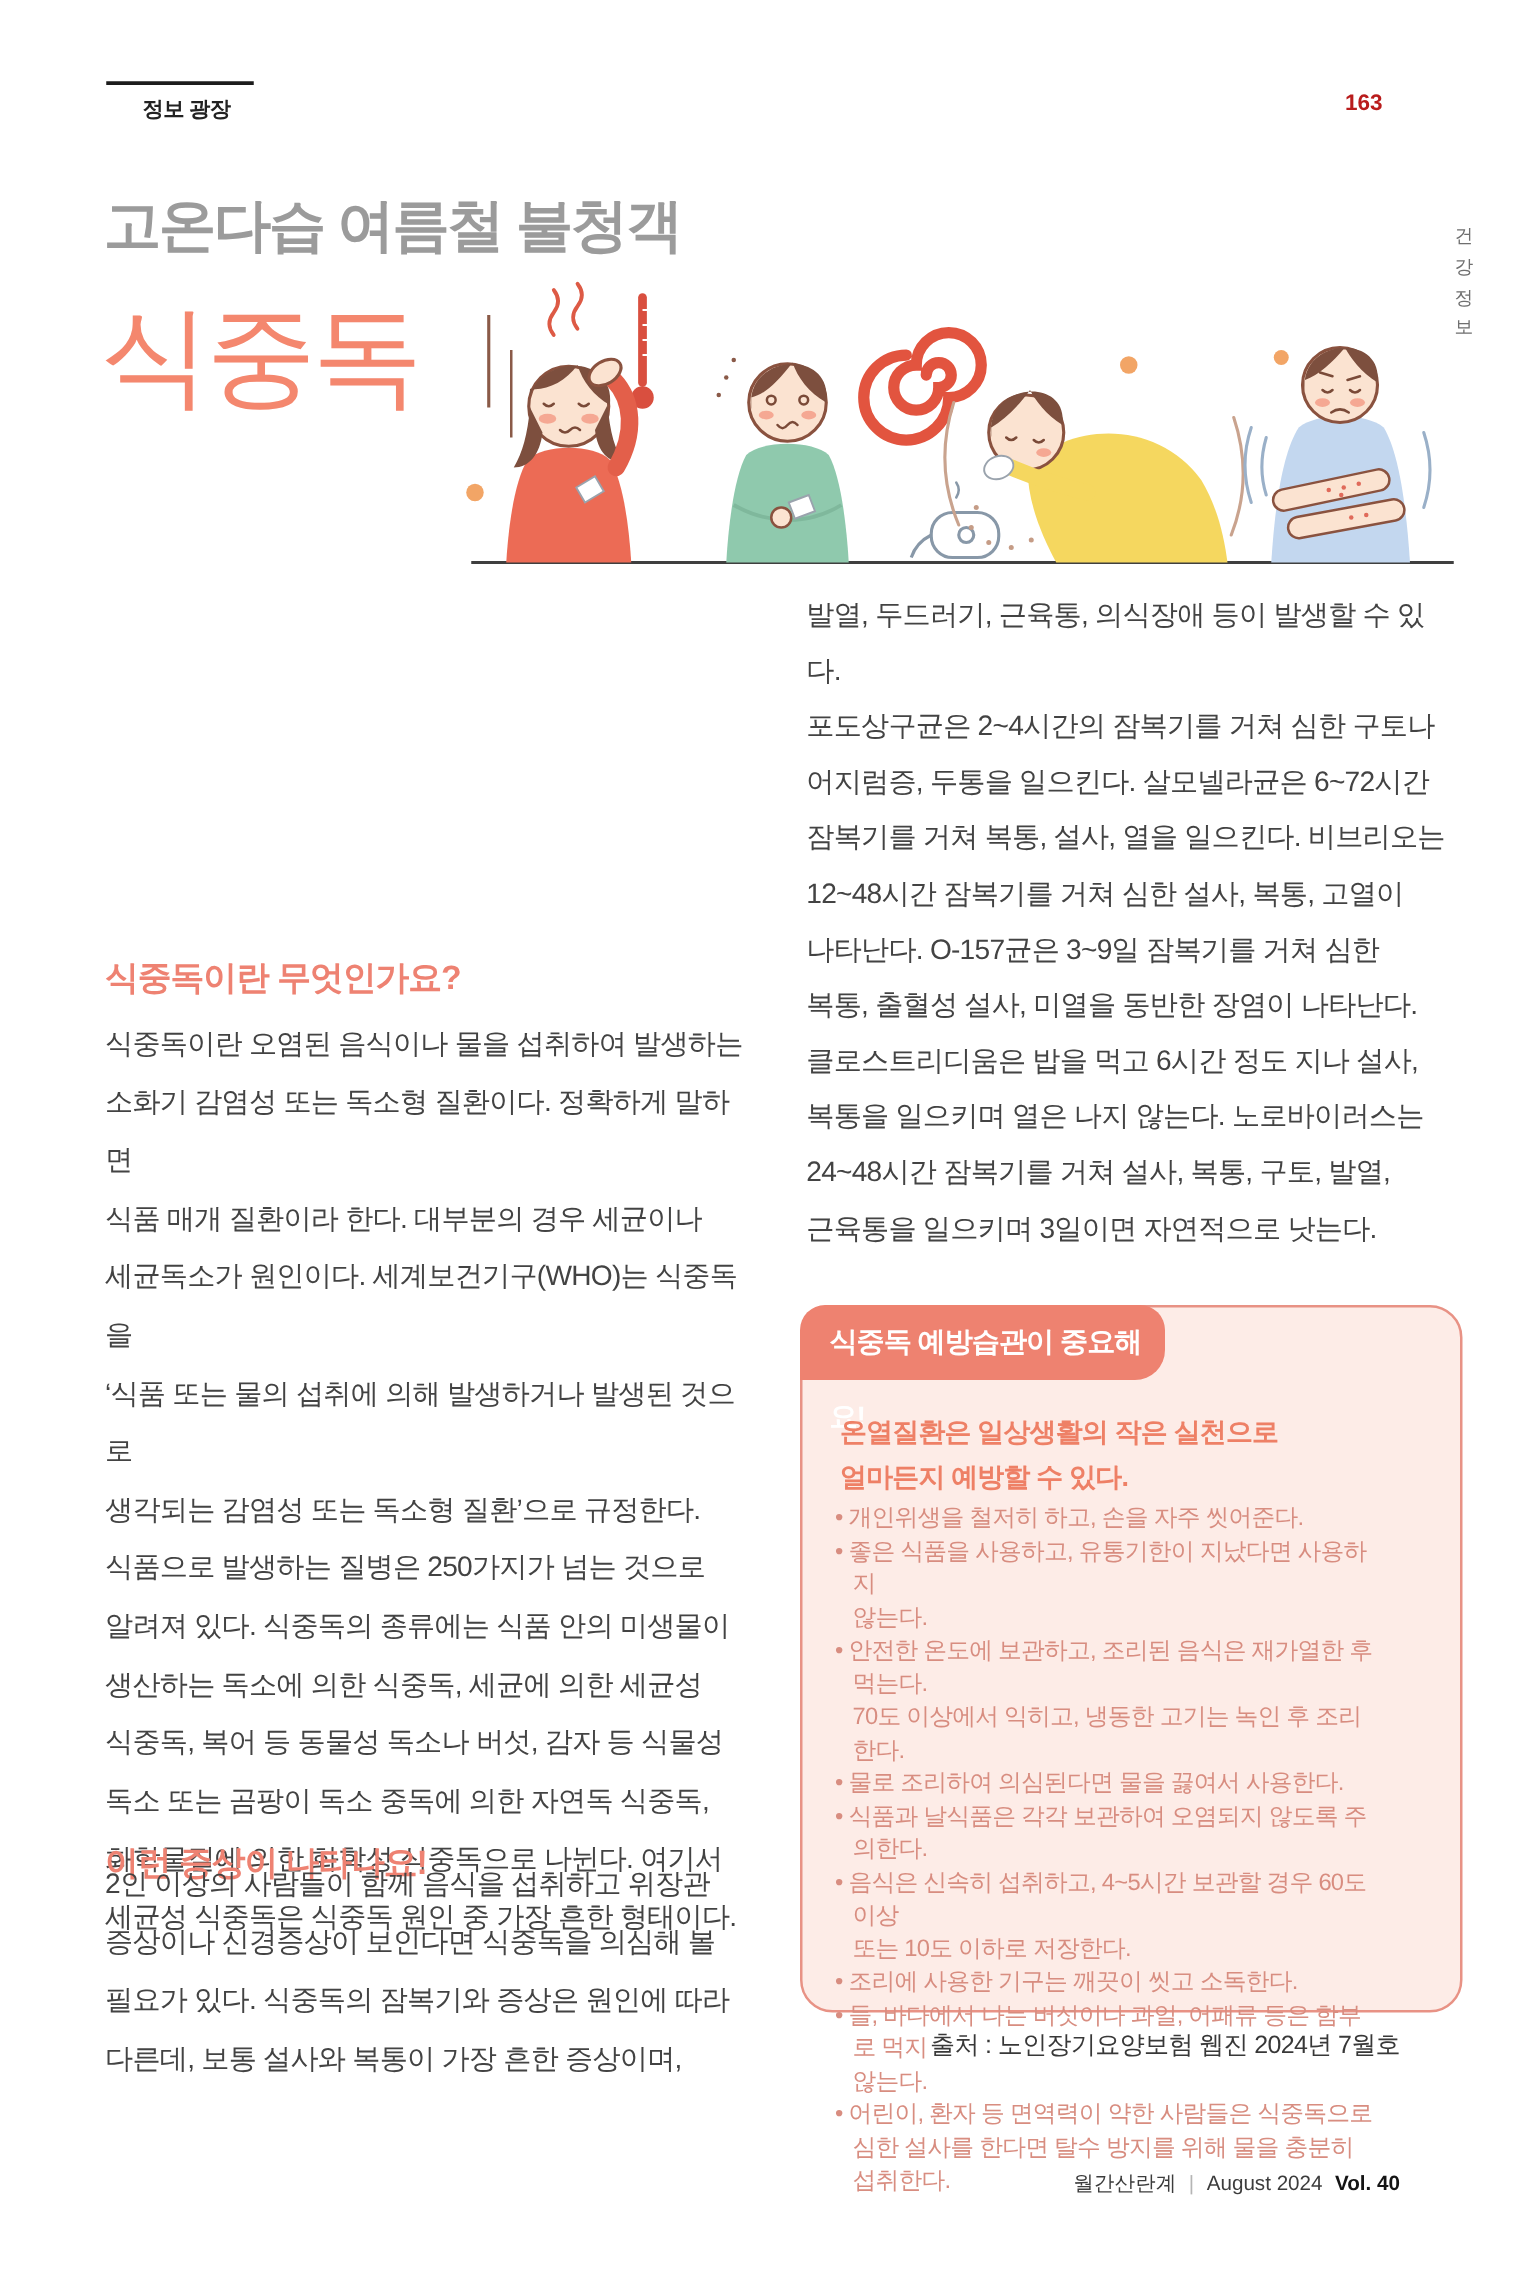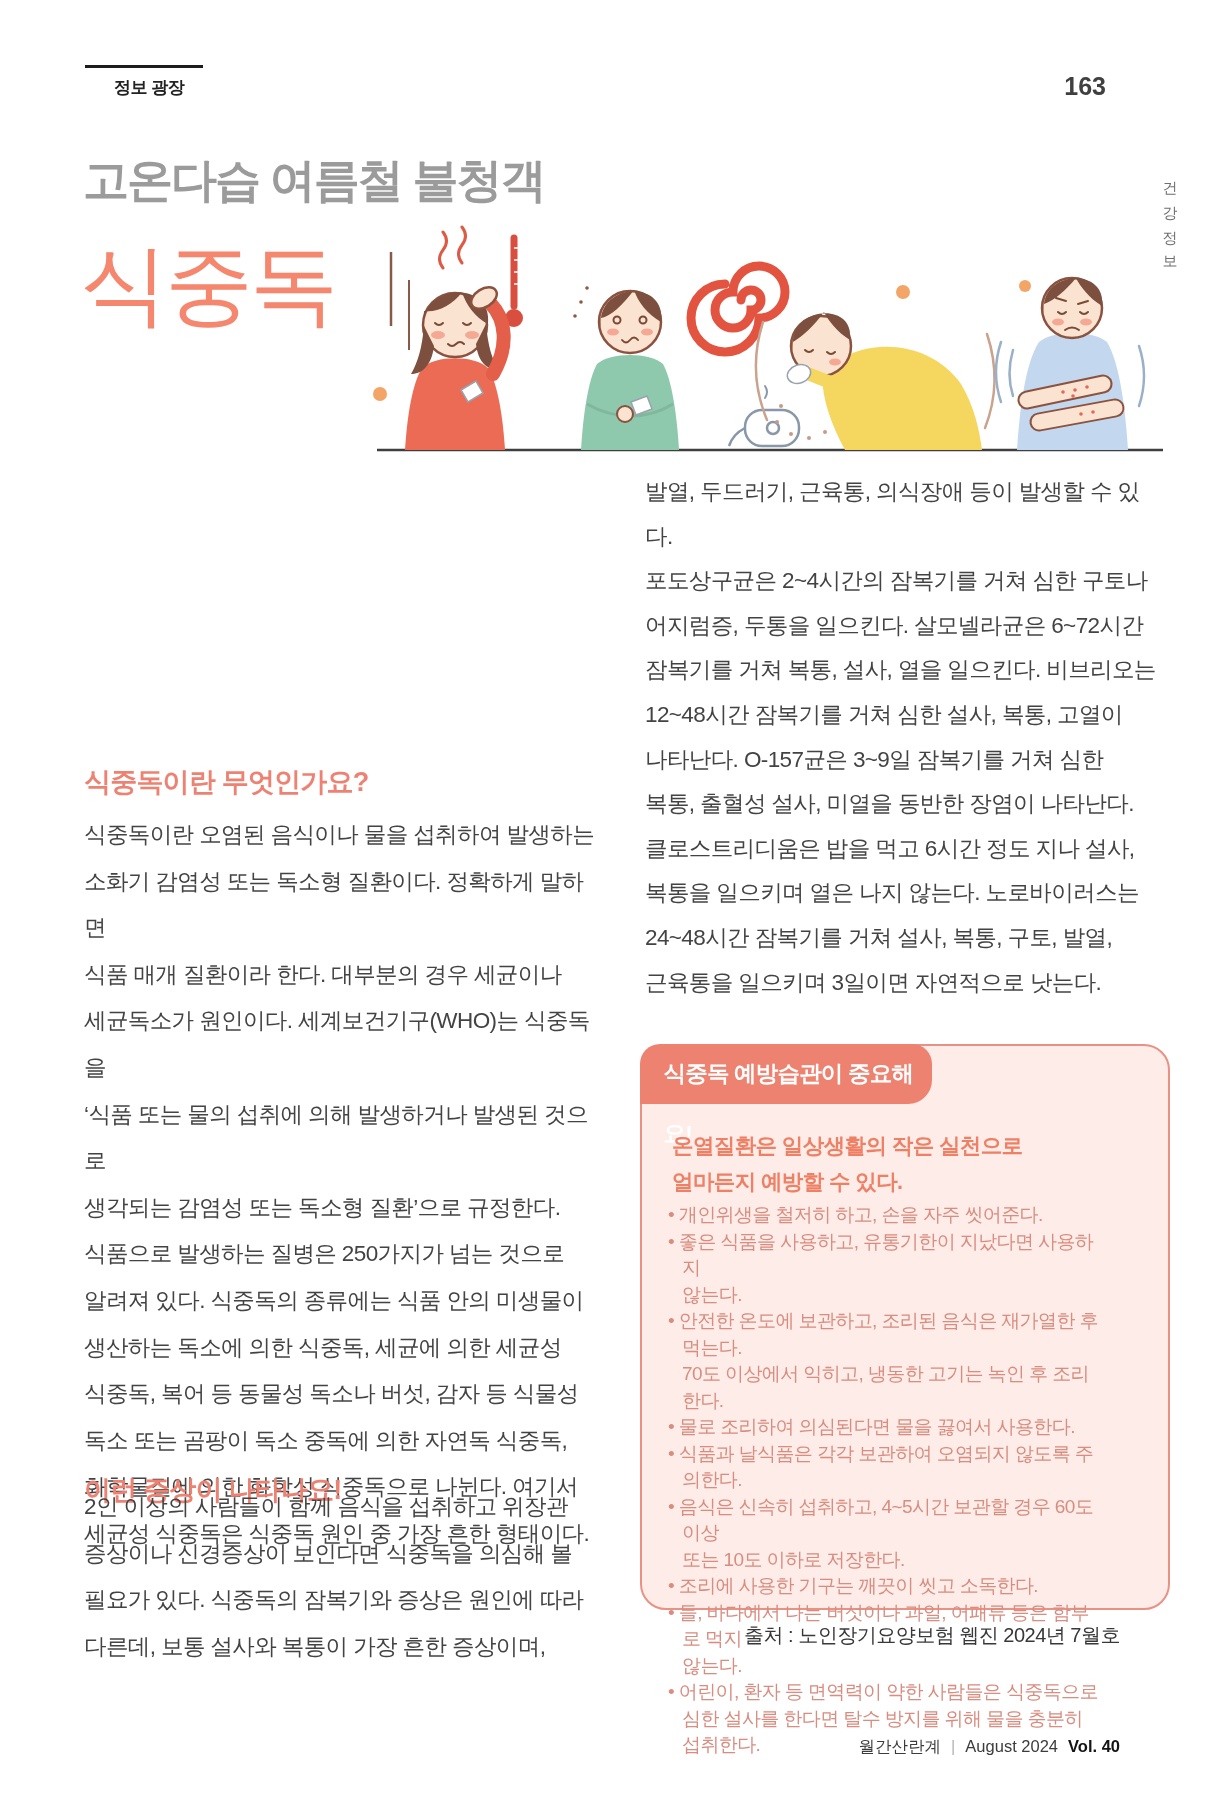--- a/index.html
+++ b/index.html
@@ -1,21 +1,21 @@
 <!DOCTYPE html>
 <html><head>
 <meta charset="utf-8">
 <style>
   html,body{margin:0;padding:0;background:#ffffff;}
   body{font-family:"Liberation Sans",sans-serif;}
   .page{position:relative;width:1230px;height:1820px;background:#ffffff;overflow:hidden;}
 
   .kicker-rule{position:absolute;left:85px;top:65px;width:118px;height:3px;background:#1c1c1c;}
   .kicker{position:absolute;left:85px;top:76px;font-size:17px;font-weight:700;color:#222;letter-spacing:-0.5px;margin-left:29px;}
-  .page-num{position:absolute;top:72px;right:124px;font-size:25px;font-weight:800;color:#404040;}
+  .page-num{position:absolute;top:72px;right:124px;font-size:18px;font-weight:800;color:#b91c1c;}
   .side-tab{position:absolute;left:1160px;top:170px;writing-mode:vertical-rl;text-orientation:upright;
             letter-spacing:10px;font-size:15px;color:#6f6f6f;}
 
   .title-sub{position:absolute;left:83px;top:150px;font-size:46px;font-weight:800;color:#9b9b9b;letter-spacing:-2px;}
   .title-main{position:absolute;left:80px;top:226px;font-size:88px;font-weight:400;color:#f4876e;letter-spacing:-3px;}
 
   .illu{position:absolute;left:325px;top:222px;width:840px;height:232px;}
 
   .intro{position:absolute;left:84px;top:470px;width:515px;font-size:23.5px;font-weight:700;color:#1f1f1f;
          line-height:47px;white-space:pre-line;letter-spacing:-0.6px;}

